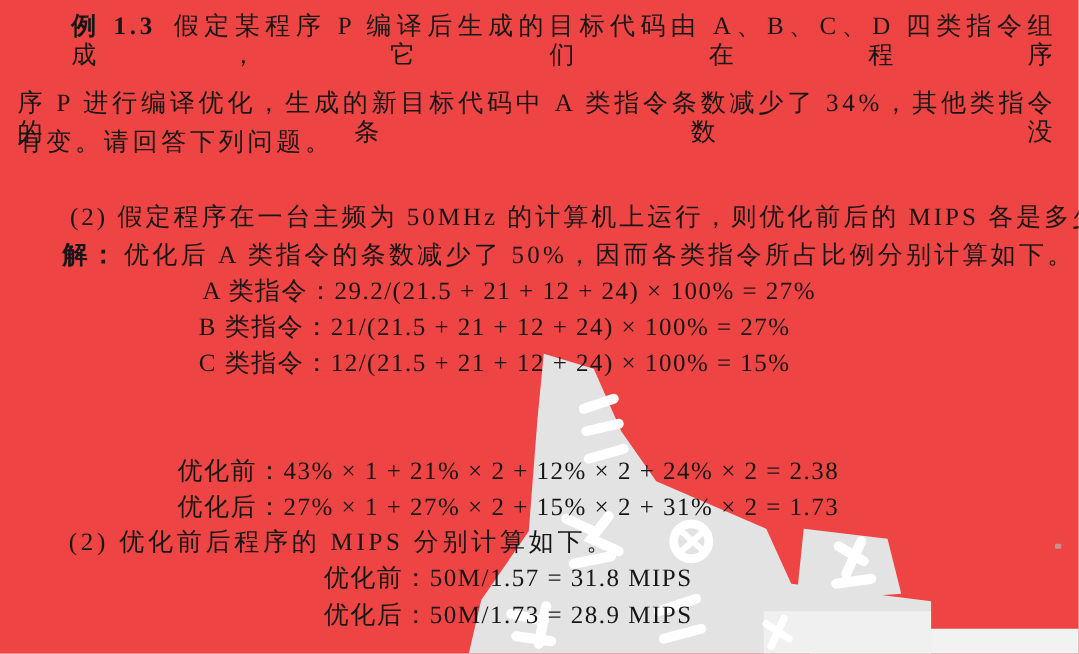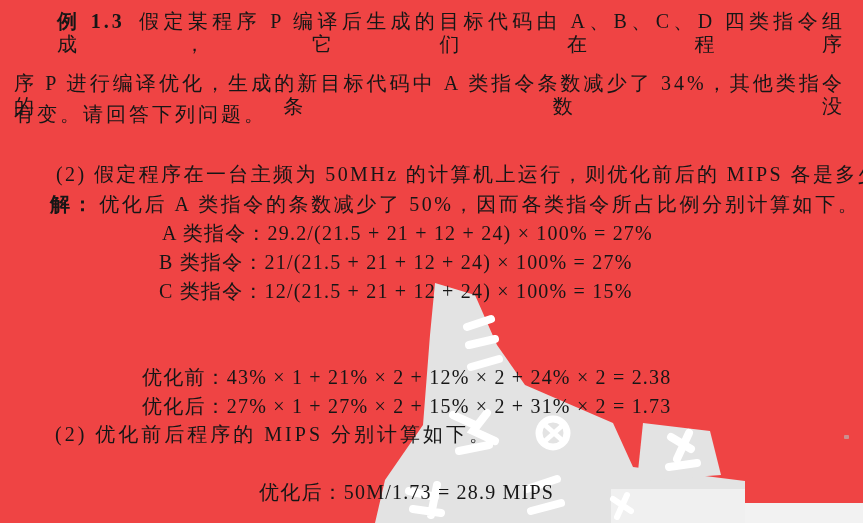--- a/index.html
+++ b/index.html
@@ -88,15 +88,16 @@
   </div>
 
   <div class="ln l8 formula">A 类指令：29.2/(21.5 + 21 + 12 + 24) × 100% = 27%</div>
   <div class="ln l9 formula">B 类指令：21/(21.5 + 21 + 12 + 24) × 100% = 27%</div>
   <div class="ln l10 formula">C 类指令：12/(21.5 + 21 + 12 + 24) × 100% = 15%</div>
 
   <div class="ln l13 formula">优化前：43% × 1 + 21% × 2 + 12% × 2 + 24% × 2 = 2.38</div>
   <div class="ln l14 formula">优化后：27% × 1 + 27% × 2 + 15% × 2 + 31% × 2 = 1.73</div>
 
   <div class="ln l15">(2) 优化前后程序的 MIPS 分别计算如下。</div>
+  <div class="ln l16 formula">优化前：50M/1.57 = 31.8 MIPS</div>
   <div class="ln l17 formula">优化后：50M/1.73 = 28.9 MIPS</div>
 
 </div>
 
 </body></html>

